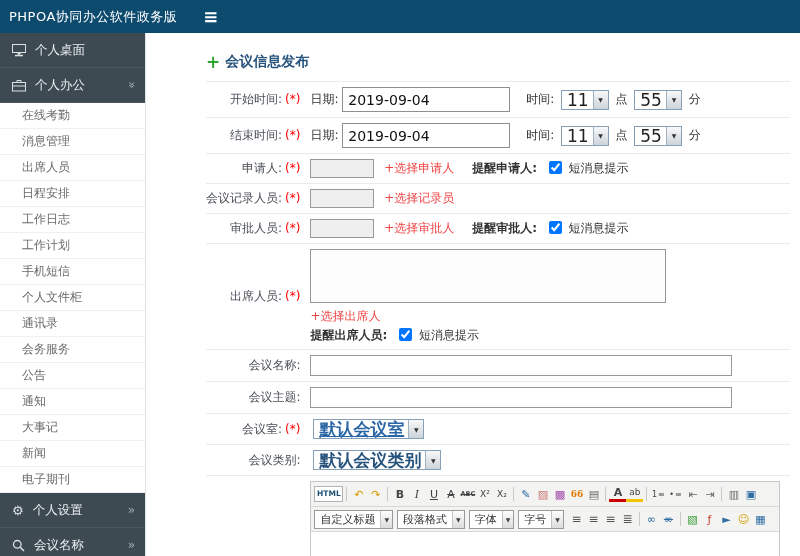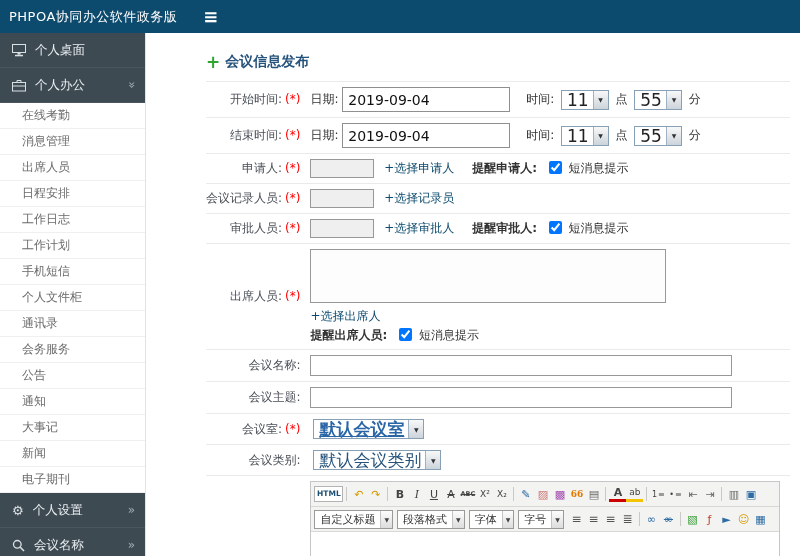--- a/index.html
+++ b/index.html
@@ -40,24 +40,24 @@
 
   .date-input { width:168px; height:25px; border:1px solid #8f8f8f; padding:0 5px; font-size:14px;
     font-family:inherit; color:#111; vertical-align:middle; }
   .tgap { margin-left:12px; }
   .fsel { display:inline-flex; align-items:center; height:20px; border:1px solid #88a0b6; background:#fff;
     margin:0 3px; vertical-align:middle; cursor:pointer; }
   .fsel-v { padding:0 4px 0 5px; font-size:17px; color:#222; }
   .fsel .car { width:15px; align-self:stretch; display:flex; align-items:center; justify-content:center;
     font-size:6px; color:#333; background:linear-gradient(#f8f8f8,#ccd4db); border-left:1px solid #9fb2c4; }
   .room-v { color:#2a66a5; text-decoration:underline; font-weight:bold; }
-  .cat-v  { color:#26537c; font-weight:normal; }
+  .cat-v  { color:#26537c; font-weight:bold; }
 
   .small-input { width:64px; height:19px; border:1px solid #989898; background:#efefef; margin-right:6px; vertical-align:middle; }
-  .lnk { color:#0c4a6e; text-decoration:none; cursor:pointer; }
+  .lnk { color:#ef4444; text-decoration:none; cursor:pointer; }
   .remind { color:#333; margin-left:14px; }
   input[type=checkbox] { margin:0 3px 0 8px; vertical-align:-2px; }
 
   .att-area { width:356px; height:54px; border:1px solid #989898; resize:none; display:block; background:#fdfdfd; }
   .att-link { margin:5px 0 2px 0; }
   .wide-input { width:422px; height:21px; border:1px solid #989898; vertical-align:middle; }
 
   
   .editor { width:470px; border:1px solid #c6c6c6; background:#fff; }
   .toolbar { height:25px; background:#f3f3f1; border-bottom:1px solid #d8d8d6; display:flex; align-items:center;

